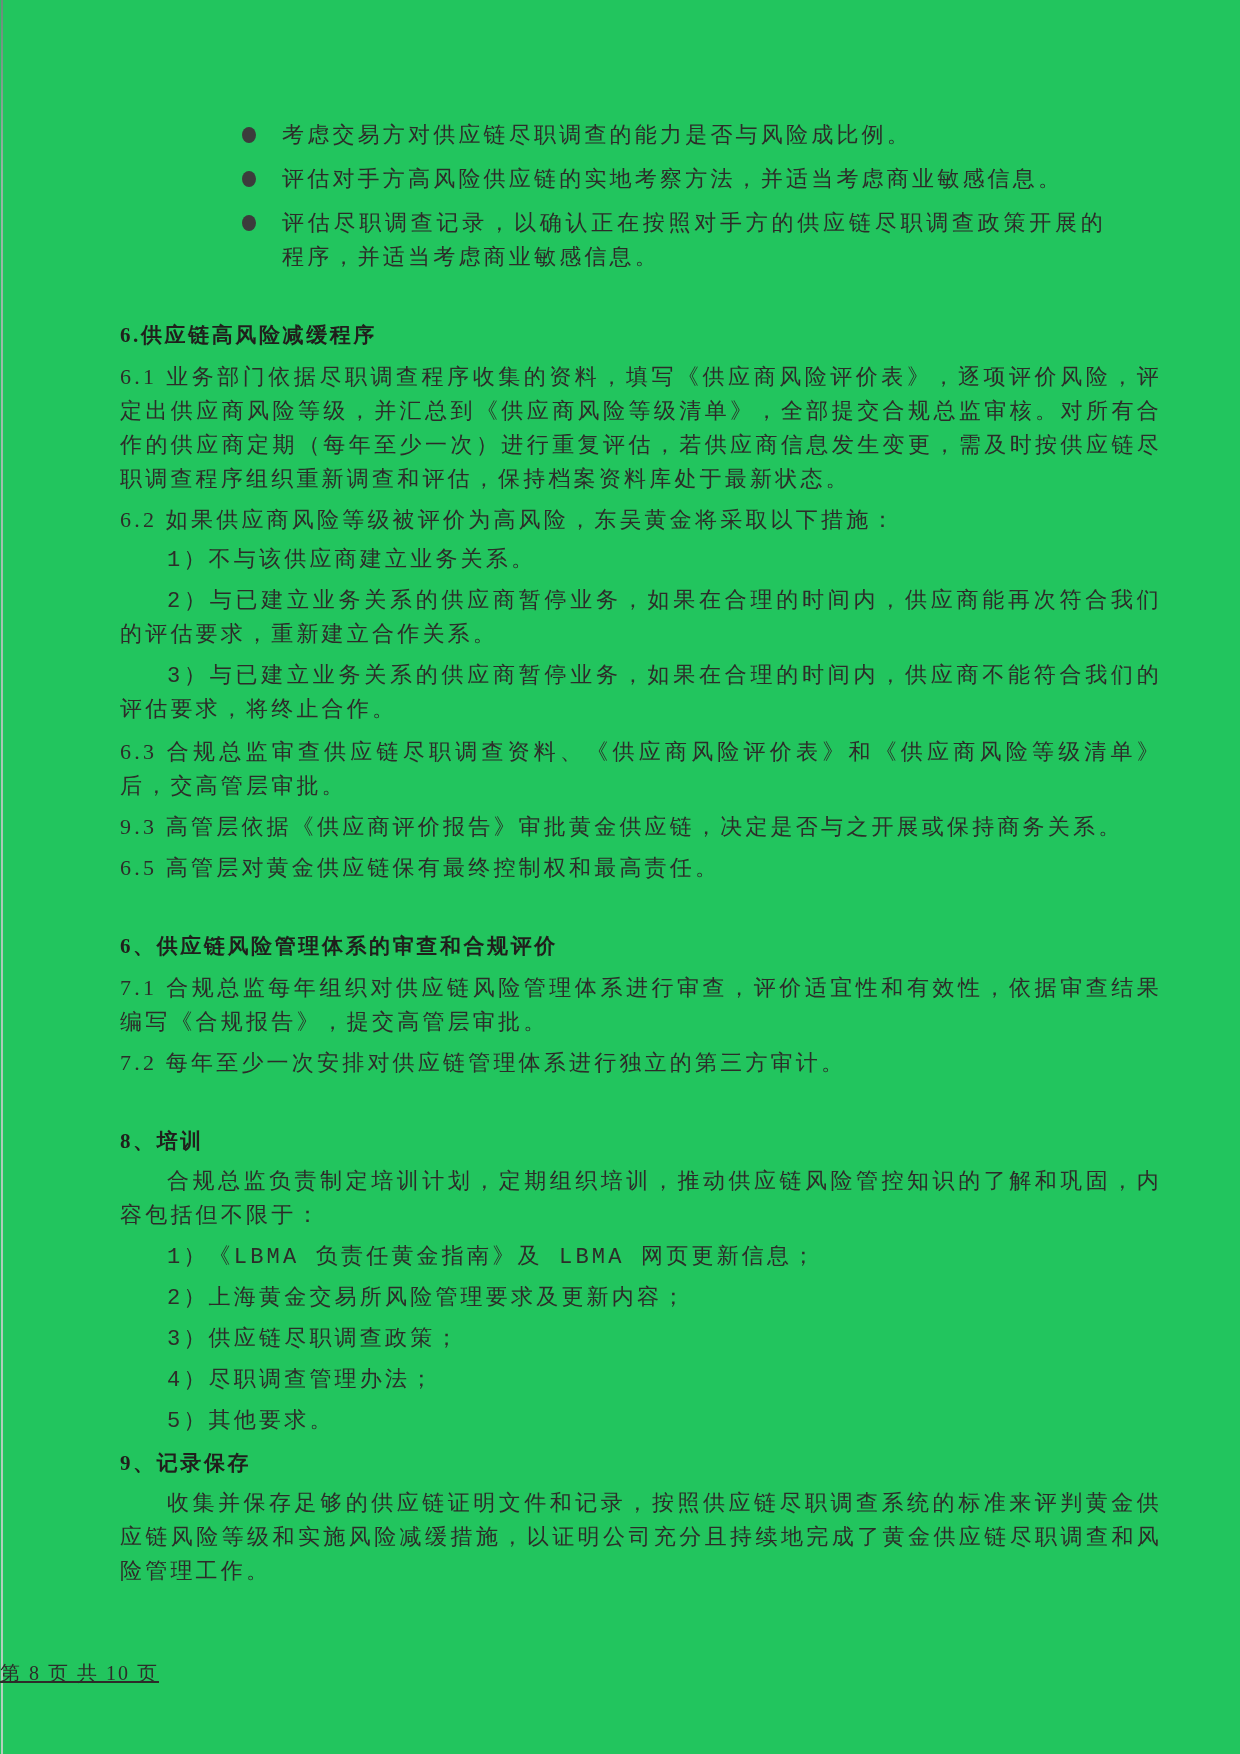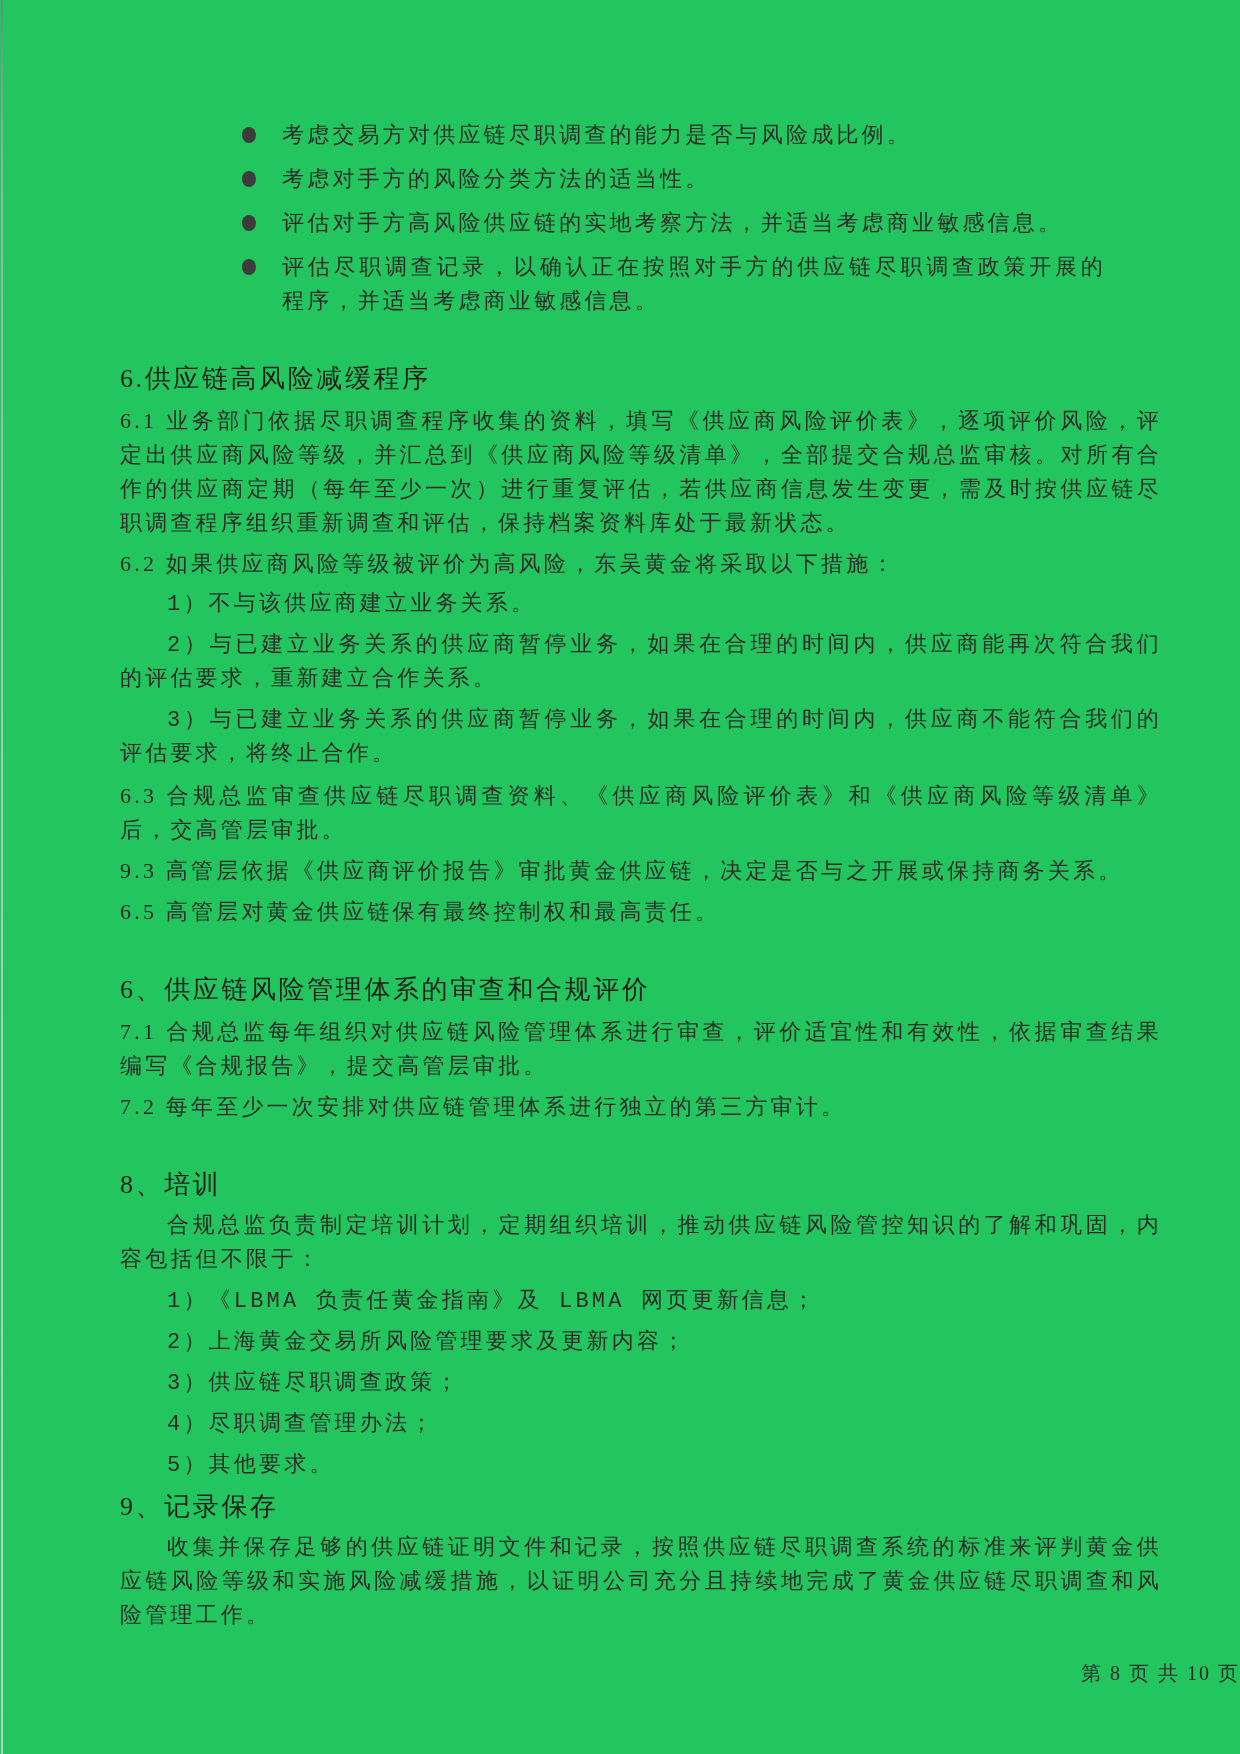--- a/index.html
+++ b/index.html
@@ -38,55 +38,52 @@
   }
   ul.bullets li:last-child { margin-bottom: 0; }
   .dot {
     position: absolute;
     left: 122px; top: 9px;
     width: 14px; height: 16px;
     border-radius: 50%;
     background: #3c3c3c;
   }
   h2 {
-    font-size: 26px;
+    font-size: 21px;
     line-height: 34px;
-    font-weight: 400;
+    font-weight: 700;
     letter-spacing: 2.6px;
     color: #201f1c;
     margin: 44px 0 8px 0;
   }
   h2.tight { margin-top: 0; }
   p.para { margin: 0 0 7px 0; }
   p.indent2 { text-indent: 47px; font-family: Liberation Mono, monospace; }
   .footer {
     position: absolute;
     left: 0; right: 0; top: 1660px;
-    text-align: right;
+    text-align: left;
     font-size: 20px;
     letter-spacing: 2px;
     color: #2d2c29;
+    text-decoration: underline;
   }
 </style>
 </head>
 <body>
 
 <div class="page">
   <div class="scan-edge"></div>
 
   <div class="content">
 
     <ul class="bullets">
       <li>
         <span class="dot"></span>
         <span>考虑交易方对供应链尽职调查的能力是否与风险成比例。</span>
-      </li>
-      <li>
-        <span class="dot"></span>
-        <span>考虑对手方的风险分类方法的适当性。</span>
       </li>
       <li>
         <span class="dot"></span>
         <span>评估对手方高风险供应链的实地考察方法，并适当考虑商业敏感信息。</span>
       </li>
       <li>
         <span class="dot"></span>
         <span>评估尽职调查记录，以确认正在按照对手方的供应链尽职调查政策开展的程序，并适当考虑商业敏感信息。</span>
       </li>
     </ul>

